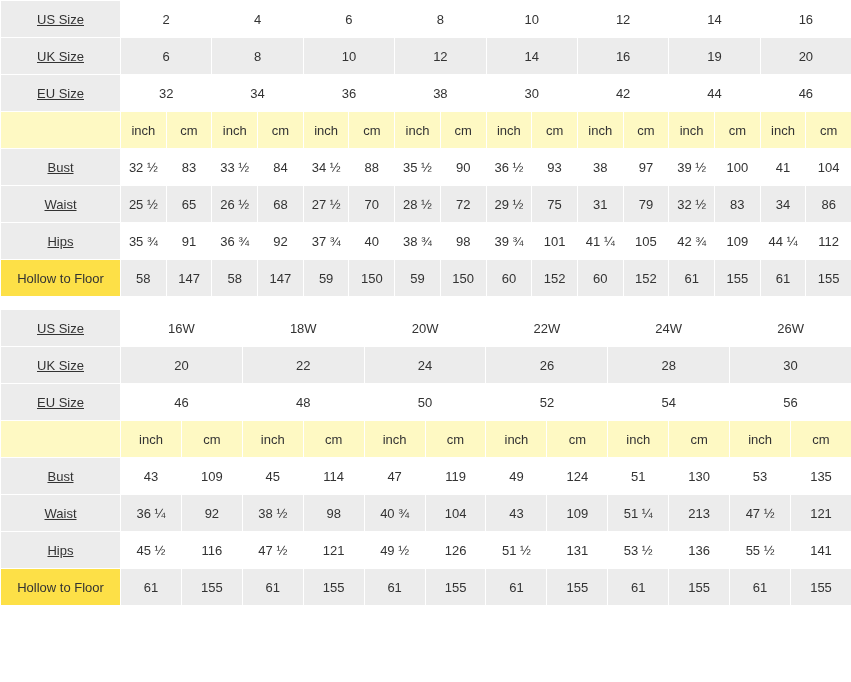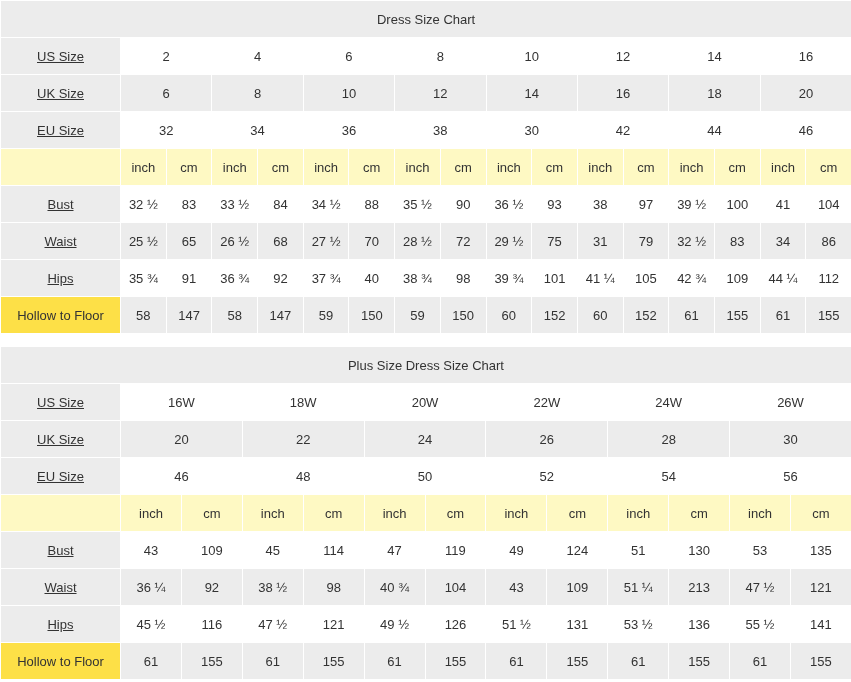--- a/index.html
+++ b/index.html
@@ -88,42 +88,39 @@
           <col style="width: 45.6875px;">
           <col style="width: 45.6875px;">
           <col style="width: 45.6875px;">
           <col style="width: 45.6875px;">
           <col style="width: 45.6875px;">
           <col style="width: 45.6875px;">
           <col style="width: 45.6875px;">
         </colgroup>
         <tbody>
           <tr>
-            <td class="title-cell" colspan="17">Dress Size Chart</td>
-          </tr>
-          <tr>
             <td class="rowlabel">US Size</td>
             <td colspan="2" class="white">2</td>
             <td colspan="2" class="white">4</td>
             <td colspan="2" class="white">6</td>
             <td colspan="2" class="white">8</td>
             <td colspan="2" class="white">10</td>
             <td colspan="2" class="white">12</td>
             <td colspan="2" class="white">14</td>
             <td colspan="2" class="white">16</td>
           </tr>
           <tr>
             <td class="rowlabel">UK Size</td>
             <td colspan="2" class="odd-shade">6</td>
             <td colspan="2" class="odd-shade">8</td>
             <td colspan="2" class="odd-shade">10</td>
             <td colspan="2" class="odd-shade">12</td>
             <td colspan="2" class="odd-shade">14</td>
             <td colspan="2" class="odd-shade">16</td>
-            <td colspan="2" class="odd-shade">18</td>
+            <td colspan="2" class="odd-shade">19</td>
             <td colspan="2" class="odd-shade">20</td>
           </tr>
           <tr>
             <td class="rowlabel">EU Size</td>
             <td colspan="2" class="white">32</td>
             <td colspan="2" class="white">34</td>
             <td colspan="2" class="white">36</td>
             <td colspan="2" class="white">38</td>
             <td colspan="2" class="white">30</td>
             <td colspan="2" class="white">42</td>
@@ -241,23 +238,20 @@
           <col style="width: 60.9167px;">
           <col style="width: 60.9167px;">
           <col style="width: 60.9167px;">
           <col style="width: 60.9167px;">
           <col style="width: 60.9167px;">
           <col style="width: 60.9167px;">
           <col style="width: 60.9167px;">
         </colgroup>
         <tbody>
           <tr>
-            <td class="title-cell" colspan="13">Plus Size Dress Size Chart</td>
-          </tr>
-          <tr>
             <td class="rowlabel">US Size</td>
             <td colspan="2" class="white">16W</td>
             <td colspan="2" class="white">18W</td>
             <td colspan="2" class="white">20W</td>
             <td colspan="2" class="white">22W</td>
             <td colspan="2" class="white">24W</td>
             <td colspan="2" class="white">26W</td>
           </tr>
           <tr>
             <td class="rowlabel">UK Size</td>

